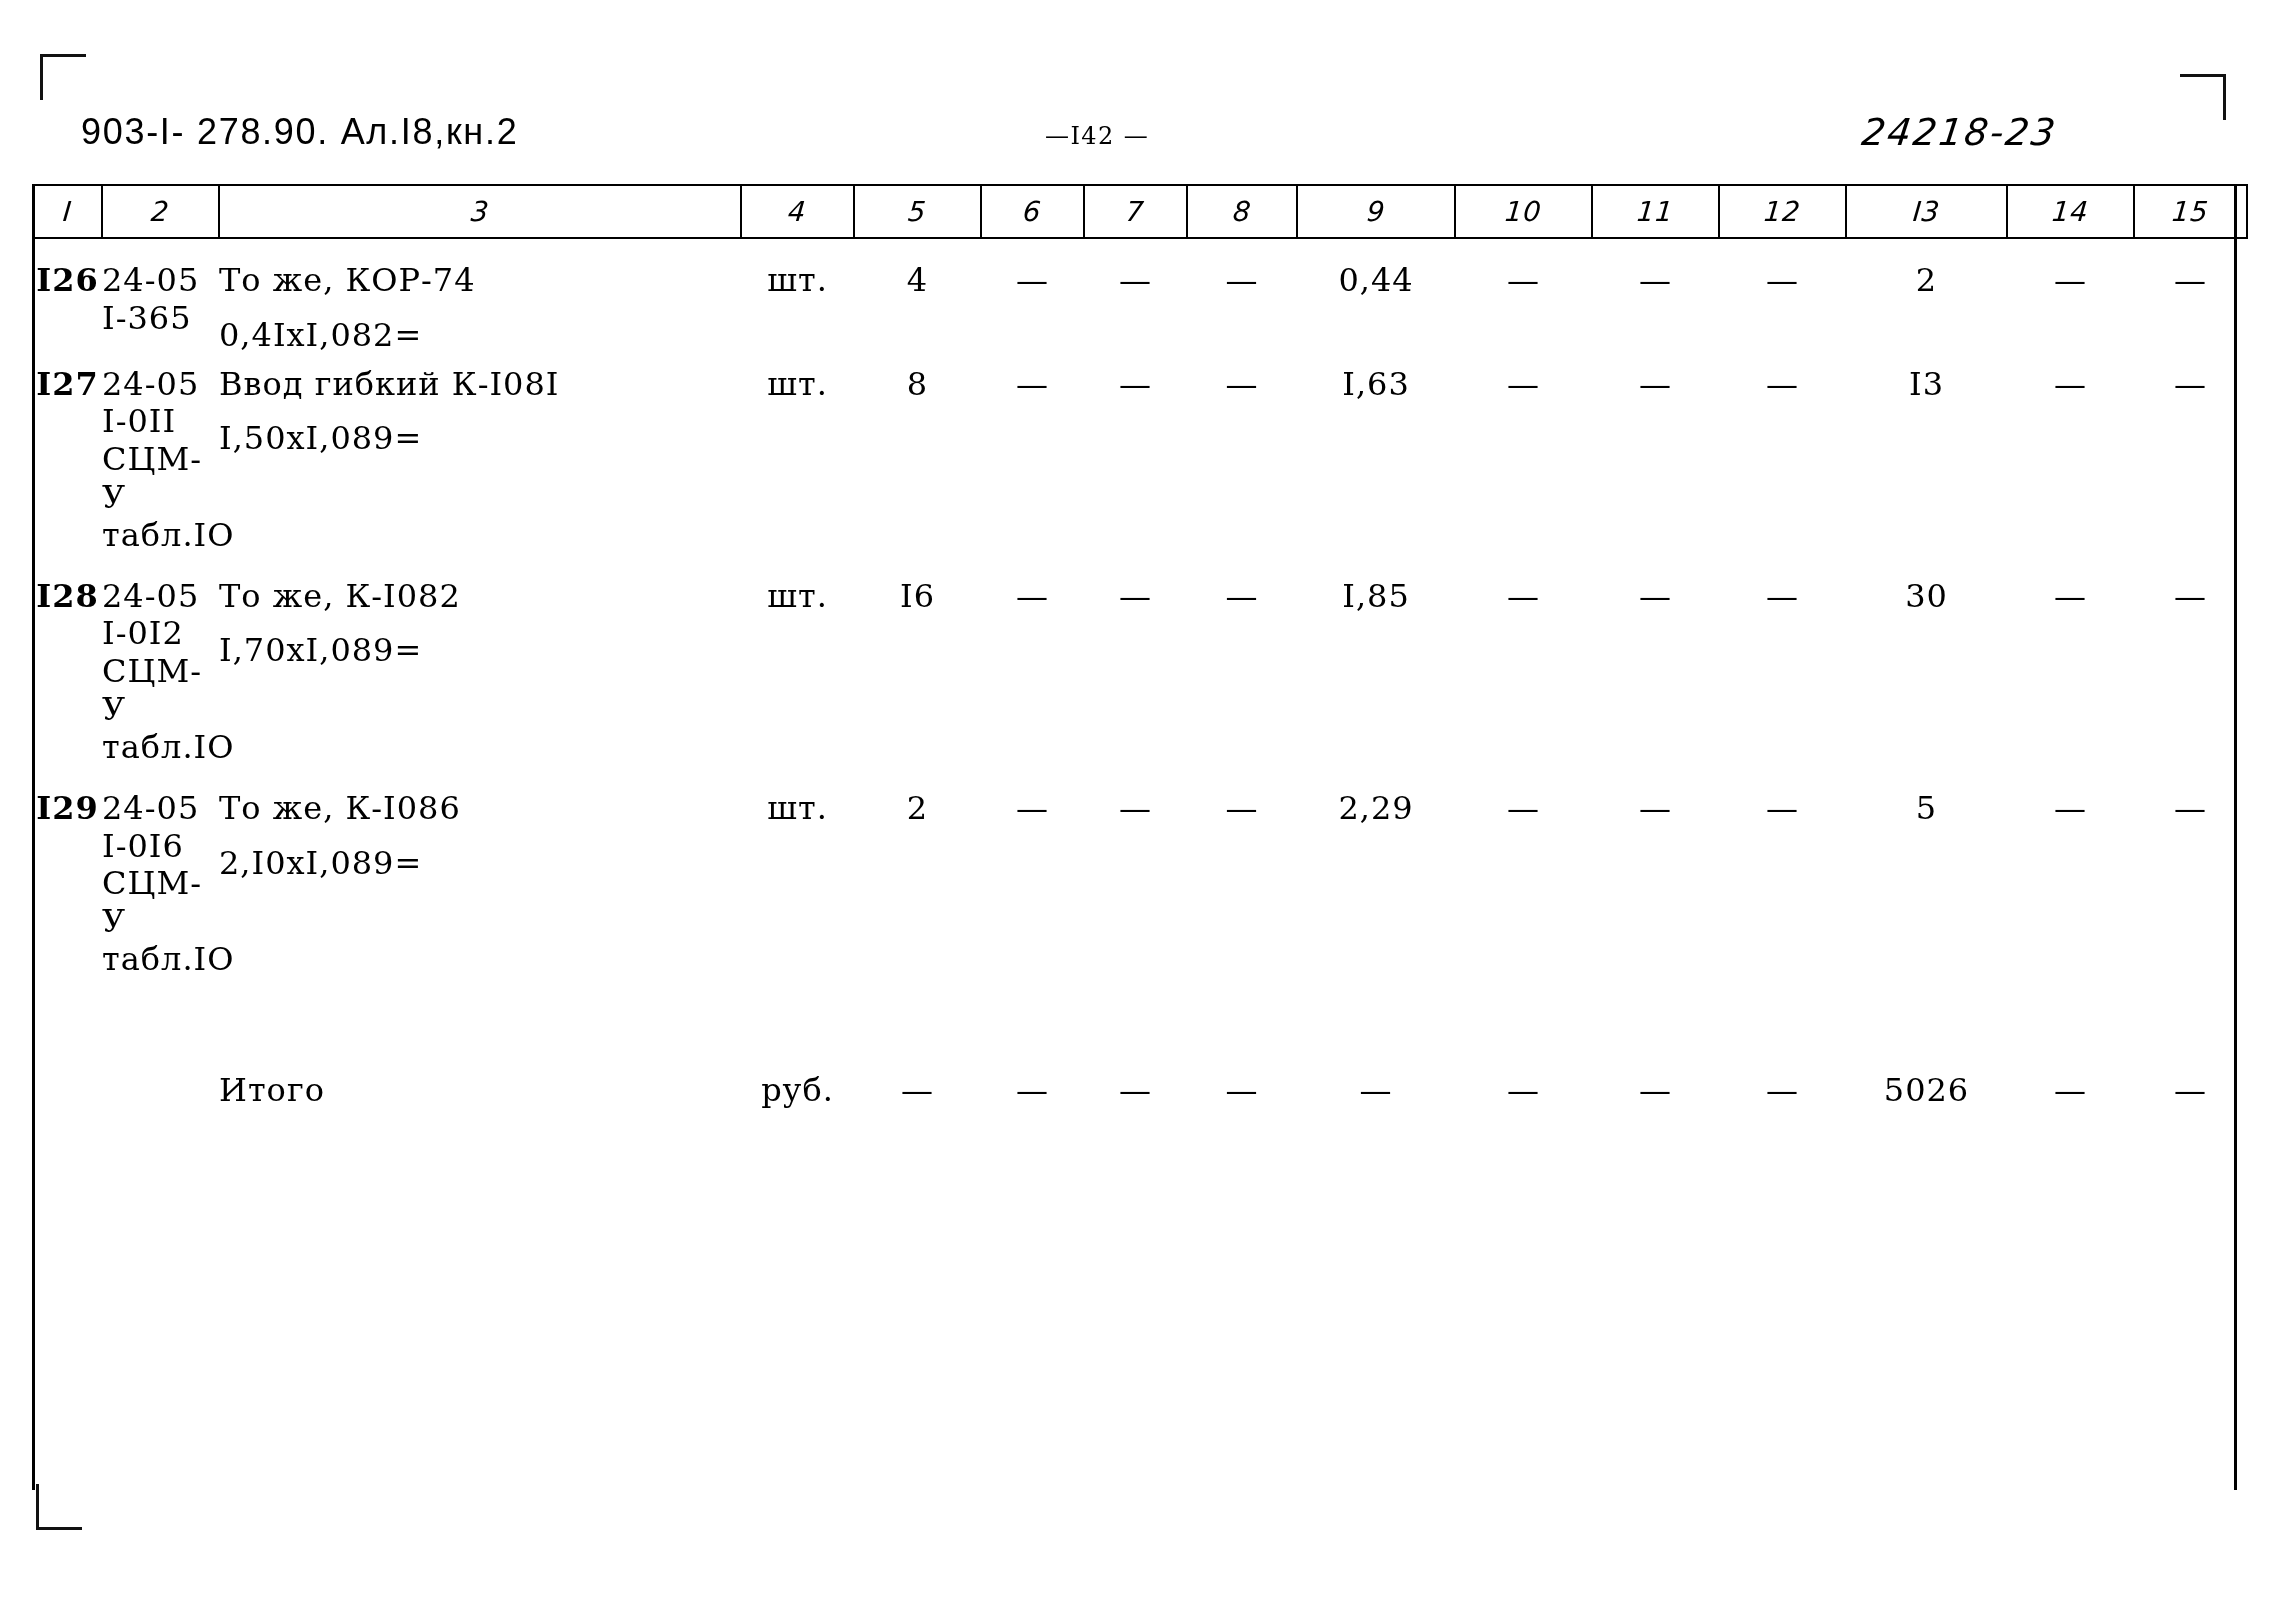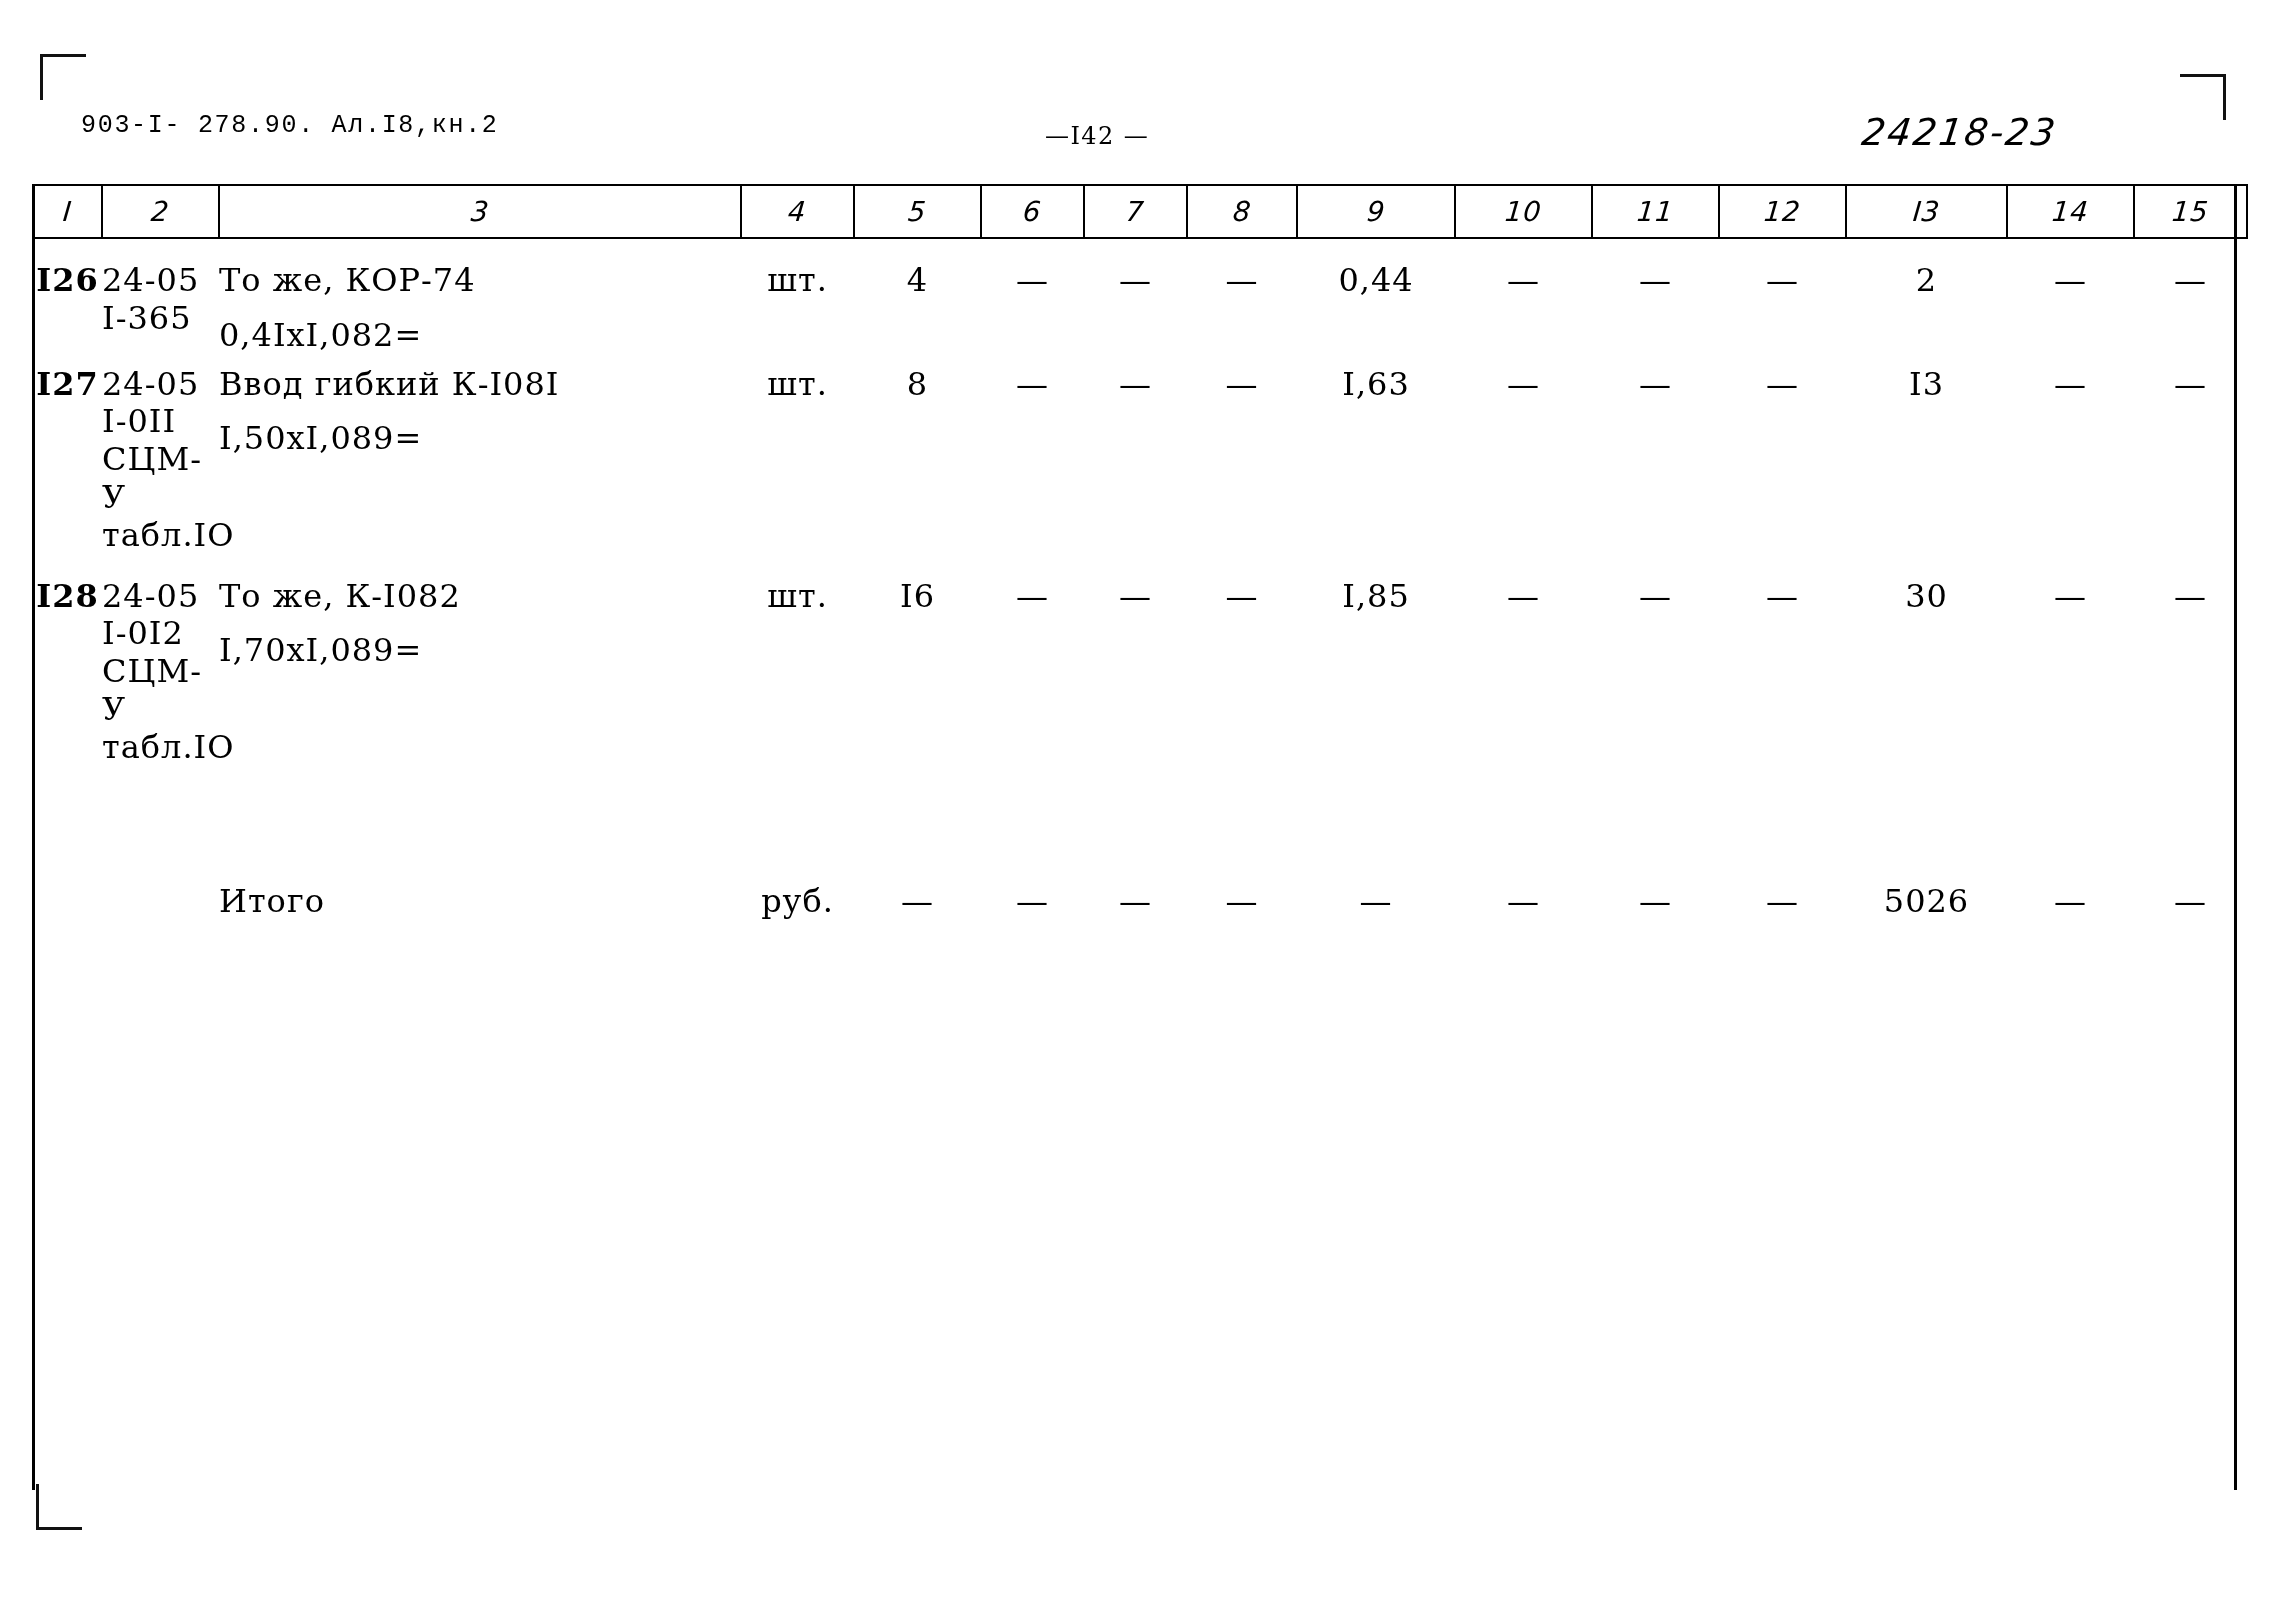--- a/index.html
+++ b/index.html
@@ -34,22 +34,22 @@
     position: absolute;
     top: 111px;
     left: 0;
     width: 100%;
     height: 48px;
   }
   .doc-code {
     position: absolute;
     left: 81px;
     top: 0;
-    font-family: Liberation Mono, monospace;
-    font-size: 25px;
+    font-family: Liberation Sans, sans-serif;
+    font-size: 36px;
     letter-spacing: 1.7px;
     white-space: nowrap;
   }
   .page-no {
     position: absolute;
     left: 1045px;
     top: 11px;
     font-family: "DejaVu Serif", serif;
     font-size: 24px;
     letter-spacing: 1.4px;
@@ -254,20 +254,40 @@
           <td class="c-center dash">—</td>
           <td class="c-center dash">—</td>
           <td class="c-center">30</td>
           <td class="c-center dash">—</td>
           <td class="c-center dash">—</td>
         </tr>
 
         <tr class="spacer-row">
             <td colspan="15"></td>
           </tr>
+        <tr>
+          <td class="c-center rownum">I29</td>
+          <td class="c-left code2">24-05
+I-0I6
+СЦМ-У
+табл.IO</td>
+          <td class="c-left desc3"><span>То же, К-I086</span><span class="sub gap">2,I0xI,089=</span></td>
+          <td class="c-center">шт.</td>
+          <td class="c-center">2</td>
+          <td class="c-center dash">—</td>
+          <td class="c-center dash">—</td>
+          <td class="c-center dash">—</td>
+          <td class="c-center">2,29</td>
+          <td class="c-center dash">—</td>
+          <td class="c-center dash">—</td>
+          <td class="c-center dash">—</td>
+          <td class="c-center">5</td>
+          <td class="c-center dash">—</td>
+          <td class="c-center dash">—</td>
+        </tr>
 
         <tr class="spacer-row">
             <td colspan="15"></td>
           </tr>
 
         <tr class="spacer-row">
             <td colspan="15"></td>
           </tr>
 
         <tr class="spacer-row">

